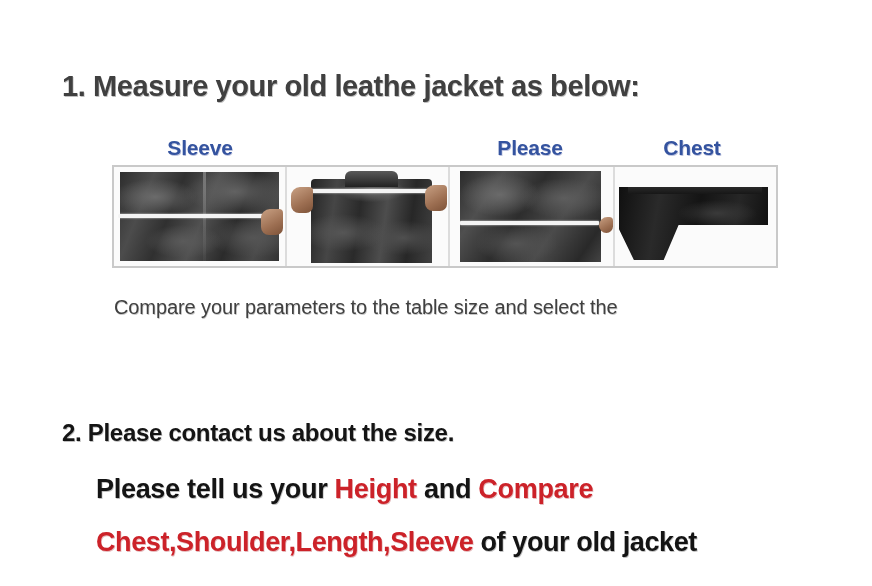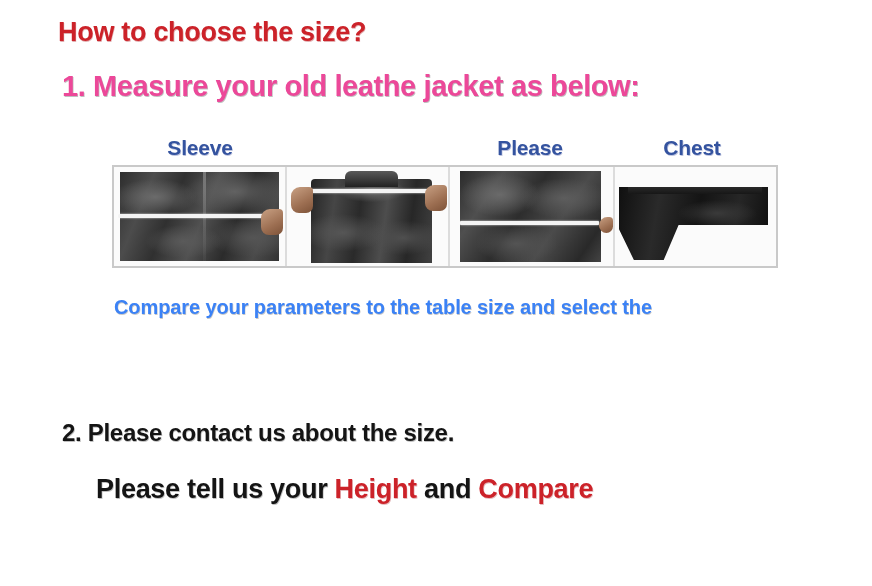--- a/index.html
+++ b/index.html
@@ -35,21 +35,21 @@
     white-space: nowrap;
     text-shadow: 0.6px 0.6px 0 rgba(170,30,35,0.35);
   }
 
   .step1 {
     position: absolute;
     left: 62px;
     top: 70px;
     font-size: 29px;
     font-weight: 700;
-    color: #ec4899;
+    color: #404040;
     letter-spacing: -0.4px;
     white-space: nowrap;
     text-shadow: 0.7px 0.7px 0 rgba(0,0,0,0.25);
   }
 
   
   .labels {
     position: absolute;
     left: 112px;
     top: 136px;
@@ -187,22 +187,22 @@
   .hand-a { right: 2px; top: 42%; }
   .hand-b { left: 4px;  top: 20%; }
   .hand-c { right: 1px; top: 18%; }
   .hand-d { right: 0px; top: 50%; width: 14px; height: 16px; }
 
   
   .para {
     position: absolute;
     left: 114px;
     font-size: 20px;
-    font-weight: 700;
-    color: #3b82f6;
+    font-weight: 400;
+    color: #404040;
     letter-spacing: -0.1px;
     white-space: nowrap;
     text-shadow: 0.6px 0.6px 0 rgba(0,0,0,0.22);
   }
   .para-1 { top: 296px; }
   .para-2 { top: 344px; }
 
   
   .step2 {
     position: absolute;
@@ -241,21 +241,20 @@
     color: #cc2229;
     text-shadow: 0.7px 0.7px 0 rgba(170,30,35,0.30);
     text-align: right;
   }
 </style>
 </head>
 <body>
 
 <div class="page">
 
-  <div class="title">How to choose the size?</div>
 
   <div class="step1">1. Measure your old leathe jacket as below:</div>
 
   <div class="labels">
     <span class="col-label" style="left:88px">Sleeve</span>
     <span class="col-label" style="left:418px">Please</span>
     <span class="col-label" style="left:580px">Chest</span>
   </div>
 
   <div class="strip">
@@ -287,14 +286,17 @@
 
   <div class="para para-1">Compare your parameters to the table size and select the</div>
 
 
   <div class="step2">2. Please contact us about the size.</div>
 
   <div class="line-hw">
     <span>Please tell us your </span><span class="hl">Height</span><span> and </span><span class="hl">Compare</span>
   </div>
 
+  <div class="line-meas">
+    <span class="hl">Chest,Shoulder,Length,Sleeve</span><span> of your old jacket</span>
+  </div>
 
 </div>
 
 </body></html>

